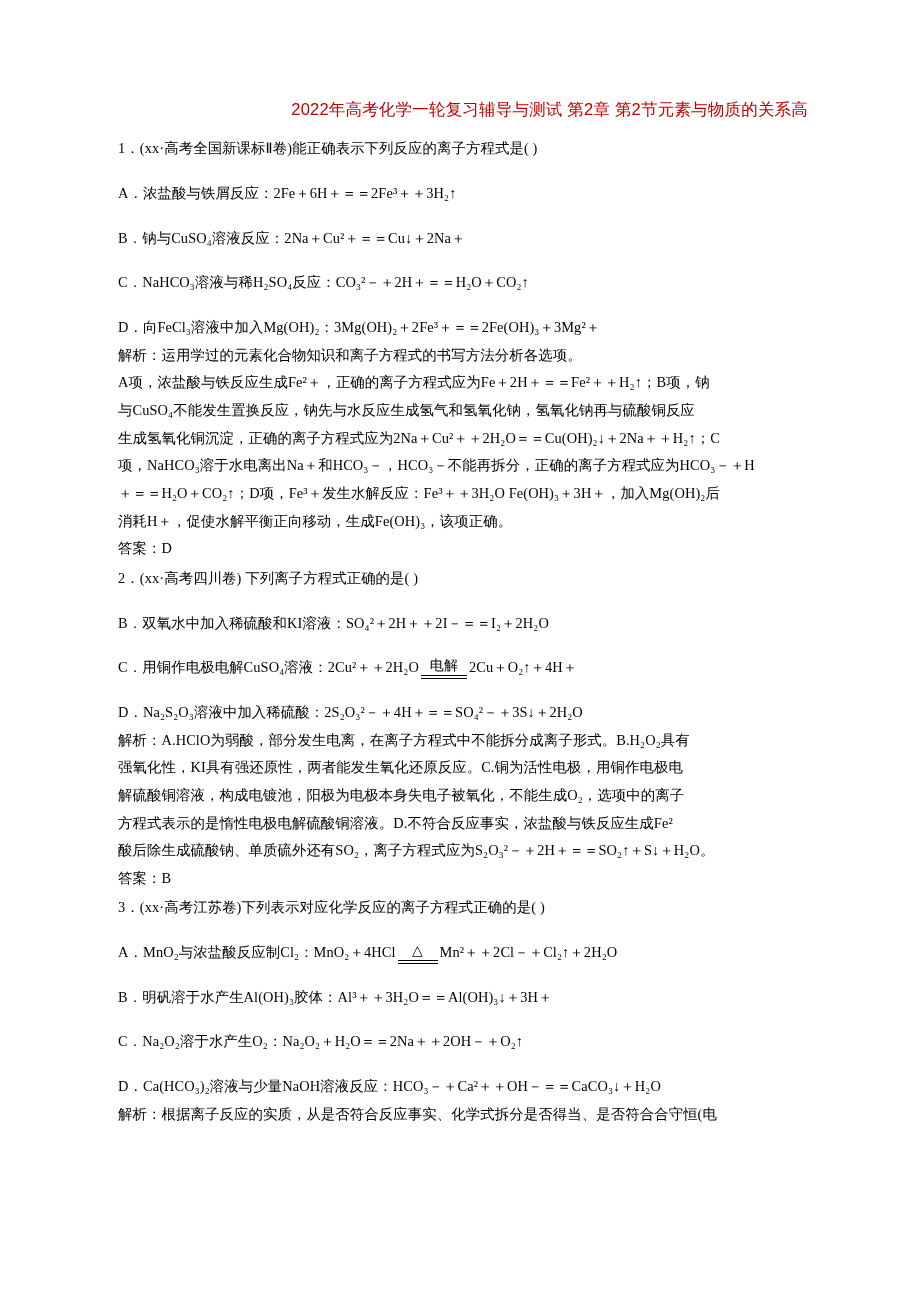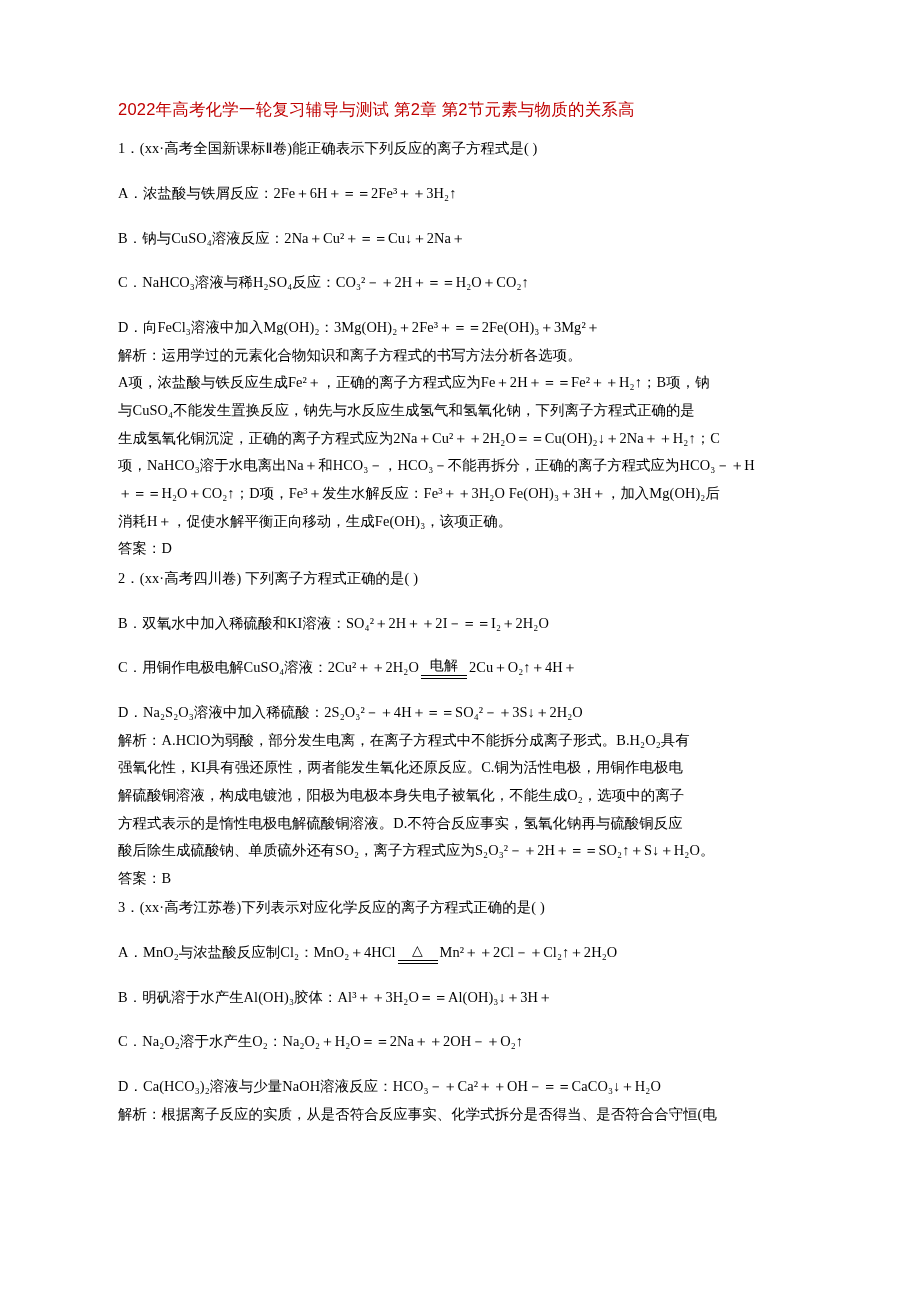--- a/index.html
+++ b/index.html
@@ -23,21 +23,21 @@
   .content {
     position: absolute;
     left: 118px;
     top: 95px;
     width: 690px;
   }
   .title {
     color: #c00000;
     font-size: 16.5px;
     font-family: "Liberation Sans", sans-serif;
-    text-align: left;
+    text-align: right;
     line-height: 1.72;
     letter-spacing: 0.2px;
     margin-bottom: 12px;
   }
   .title .line {
     display: block;
   }
   p {
     margin: 0 0 0 0;
     font-size: 14.4px;
@@ -88,35 +88,35 @@
       <span class="line">2022年高考化学一轮复习辅导与测试 第2章 第2节元素与物质的关系高</span>
     </div>
 
     <p class="q">1．(xx·高考全国新课标Ⅱ卷)能正确表示下列反应的离子方程式是(     )</p>
     <p class="opt">A．浓盐酸与铁屑反应：2Fe＋6H＋＝＝2Fe³＋＋3H₂↑</p>
     <p class="opt">B．钠与CuSO₄溶液反应：2Na＋Cu²＋＝＝Cu↓＋2Na＋</p>
     <p class="opt">C．NaHCO₃溶液与稀H₂SO₄反应：CO₃²－＋2H＋＝＝H₂O＋CO₂↑</p>
     <p class="opt">D．向FeCl₃溶液中加入Mg(OH)₂：3Mg(OH)₂＋2Fe³＋＝＝2Fe(OH)₃＋3Mg²＋</p>
     <p class="expl">解析：运用学过的元素化合物知识和离子方程式的书写方法分析各选项。</p>
     <p class="expl">A项，浓盐酸与铁反应生成Fe²＋，正确的离子方程式应为Fe＋2H＋＝＝Fe²＋＋H₂↑；B项，钠</p>
-    <p class="expl">与CuSO₄不能发生置换反应，钠先与水反应生成氢气和氢氧化钠，下列离子方程式正确的是</p>
+    <p class="expl">与CuSO₄不能发生置换反应，钠先与水反应生成氢气和氢氧化钠，氢氧化钠再与硫酸铜反应</p>
     <p class="expl">生成氢氧化铜沉淀，正确的离子方程式应为2Na＋Cu²＋＋2H₂O＝＝Cu(OH)₂↓＋2Na＋＋H₂↑；C</p>
     <p class="expl">项，NaHCO₃溶于水电离出Na＋和HCO₃－，HCO₃－不能再拆分，正确的离子方程式应为HCO₃－＋H</p>
     <p class="expl">＋＝＝H₂O＋CO₂↑；D项，Fe³＋发生水解反应：Fe³＋＋3H₂O        Fe(OH)₃＋3H＋，加入Mg(OH)₂后</p>
     <p class="expl">消耗H＋，促使水解平衡正向移动，生成Fe(OH)₃，该项正确。</p>
     <p class="expl">答案：D</p>
 
     <p class="q">2．(xx·高考四川卷) 下列离子方程式正确的是(     )</p>
     <p class="opt">B．双氧水中加入稀硫酸和KI溶液：SO₄²＋2H＋＋2I－＝＝I₂＋2H₂O</p>
     <p class="opt"><span>C．用铜作电极电解CuSO₄溶液：2Cu²＋＋2H₂O</span><span class="eq-over"><span class="lbl">电解</span><span class="bar"></span></span><span>2Cu＋O₂↑＋4H＋</span></p>
     <p class="opt">D．Na₂S₂O₃溶液中加入稀硫酸：2S₂O₃²－＋4H＋＝＝SO₄²－＋3S↓＋2H₂O</p>
     <p class="expl">解析：A.HClO为弱酸，部分发生电离，在离子方程式中不能拆分成离子形式。B.H₂O₂具有</p>
     <p class="expl">强氧化性，KI具有强还原性，两者能发生氧化还原反应。C.铜为活性电极，用铜作电极电</p>
     <p class="expl">解硫酸铜溶液，构成电镀池，阳极为电极本身失电子被氧化，不能生成O₂，选项中的离子</p>
-    <p class="expl">方程式表示的是惰性电极电解硫酸铜溶液。D.不符合反应事实，氢氧化钠再与硫酸铜反应</p>
+    <p class="expl">方程式表示的是惰性电极电解硫酸铜溶液。D.不符合反应事实，浓盐酸与铁反应生成Fe²</p>
     <p class="expl">酸后除生成硫酸钠、单质硫外还有SO₂，离子方程式应为S₂O₃²－＋2H＋＝＝SO₂↑＋S↓＋H₂O。</p>
     <p class="expl">答案：B</p>
 
     <p class="q">3．(xx·高考江苏卷)下列表示对应化学反应的离子方程式正确的是(     )</p>
     <p class="opt"><span>A．MnO₂与浓盐酸反应制Cl₂：MnO₂＋4HCl</span><span class="eq-over narrow"><span class="lbl">△</span><span class="bar"></span></span><span>Mn²＋＋2Cl－＋Cl₂↑＋2H₂O</span></p>
     <p class="opt">B．明矾溶于水产生Al(OH)₃胶体：Al³＋＋3H₂O＝＝Al(OH)₃↓＋3H＋</p>
     <p class="opt">C．Na₂O₂溶于水产生O₂：Na₂O₂＋H₂O＝＝2Na＋＋2OH－＋O₂↑</p>
     <p class="opt">D．Ca(HCO₃)₂溶液与少量NaOH溶液反应：HCO₃－＋Ca²＋＋OH－＝＝CaCO₃↓＋H₂O</p>
     <p class="expl">解析：根据离子反应的实质，从是否符合反应事实、化学式拆分是否得当、是否符合合守恒(电</p>
 

